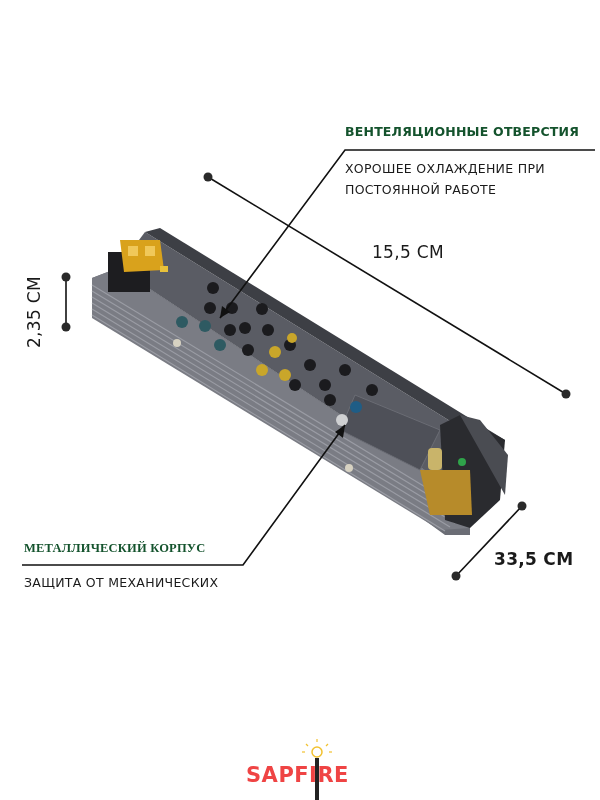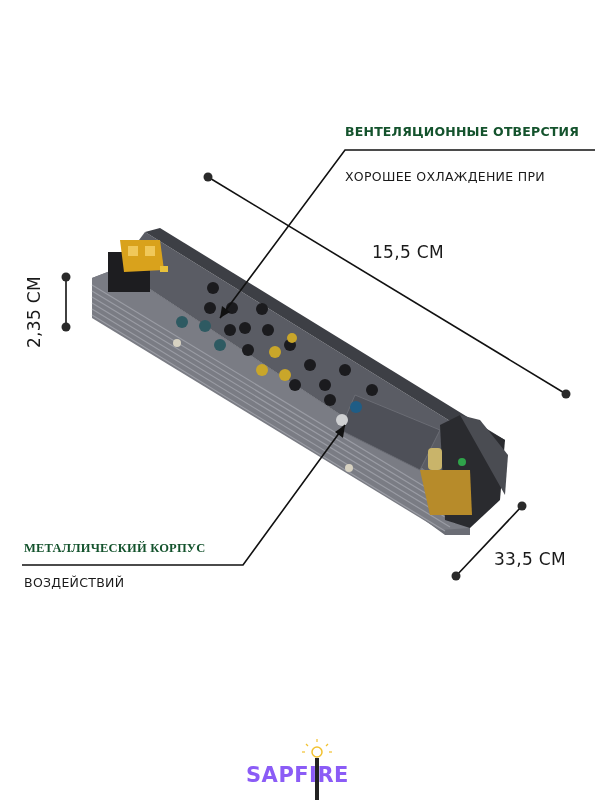--- a/index.html
+++ b/index.html
@@ -4,21 +4,21 @@
   <style>
     html, body { margin: 0; padding: 0; background: #ffffff; }
     body { width: 600px; height: 800px; position: relative; overflow: hidden;
            font-family: "DejaVu Sans", sans-serif; color: #111; }
     .abs { position: absolute; }
     svg.scene { position: absolute; left: 0; top: 0; }
     .callout-title { font-weight: bold; font-size: 12.5px; letter-spacing: 0.2px; color: #14532d; white-space: nowrap; }
     .callout-body { font-size: 12.5px; line-height: 21px; letter-spacing: 0.3px; color: #1a1a1a; }
     .dim { font-size: 17px; letter-spacing: 0.3px; color: #1a1a1a; white-space: nowrap; }
     .dim-vert { transform: rotate(-90deg); transform-origin: left top; }
-    .logo { font-weight: bold; font-size: 21px; letter-spacing: 0.5px; color: #8b5cf6; white-space: nowrap; }
+    .logo { font-weight: bold; font-size: 21px; letter-spacing: 0.5px; color: #ef4444; white-space: nowrap; }
   </style>
 </head>
 <body>
 
 <svg class="scene" width="600" height="800" viewBox="0 0 600 800">
 
   <g>
     <polygon points="92,278 118,268 470,500 470,528 470,535 445,535" fill="#6b6d75"></polygon>
     <polygon points="92,278 92,318 440,530 470,528 470,500 118,268" fill="#7a7c84"></polygon>
     <g stroke="#9a9ca4" stroke-width="1.2">
@@ -120,26 +120,27 @@
       <line x1="308" y1="746" x2="306" y2="744"></line>
       <line x1="326" y1="746" x2="328" y2="744"></line>
       <line x1="305" y1="752" x2="302" y2="752"></line>
       <line x1="329" y1="752" x2="332" y2="752"></line>
     </g>
     <rect x="315" y="758" width="4" height="42" fill="#222"></rect>
   </g>
 </svg>
 
 <div class="abs callout-title" style="left:345px; top:124px;">ВЕНТЕЛЯЦИОННЫЕ ОТВЕРСТИЯ</div>
-<div class="abs callout-body" style="left:345px; top:166px;">
+<div class="abs callout-body" style="left:345px; top:158px;">
   <div>ХОРОШЕЕ ОХЛАЖДЕНИЕ ПРИ</div>
+  <div>ПОСТОЯННОЙ РАБОТЕ</div>
 </div>
 
 <div class="abs callout-title" style="left:24px; top:541px;font-family:Liberation Serif, serif;">МЕТАЛЛИЧЕСКИЙ КОРПУС</div>
 <div class="abs callout-body" style="left:24px; top:572px;">
-  <div>ВОЗДЕЙСТВИЙ</div>
+  <div>ЗАЩИТА ОТ МЕХАНИЧЕСКИХ</div>
 </div>
 
 <div class="abs dim" style="left:372px; top:242px;">15,5 СМ</div>
 <div class="abs dim dim-vert" style="left:24px; top:348px;">2,35 СМ</div>
-<div class="abs dim" style="left:494px; top:549px;">33,5 СМ</div>
+<div class="abs dim" style="left:494px; top:549px;font-weight:bold;">33,5 СМ</div>
 
 <div class="abs logo" style="left:246px; top:763px;">SAPFIRE</div>
 
 </body></html>

